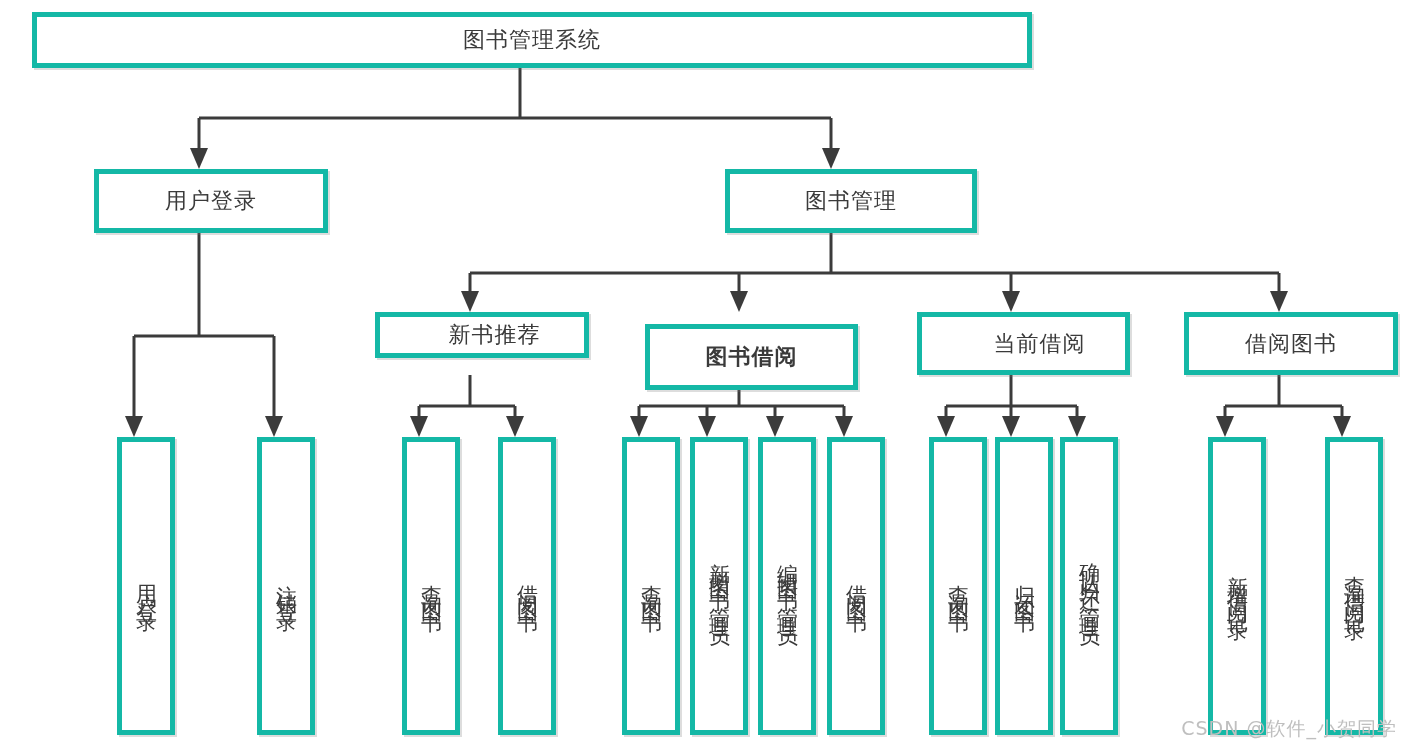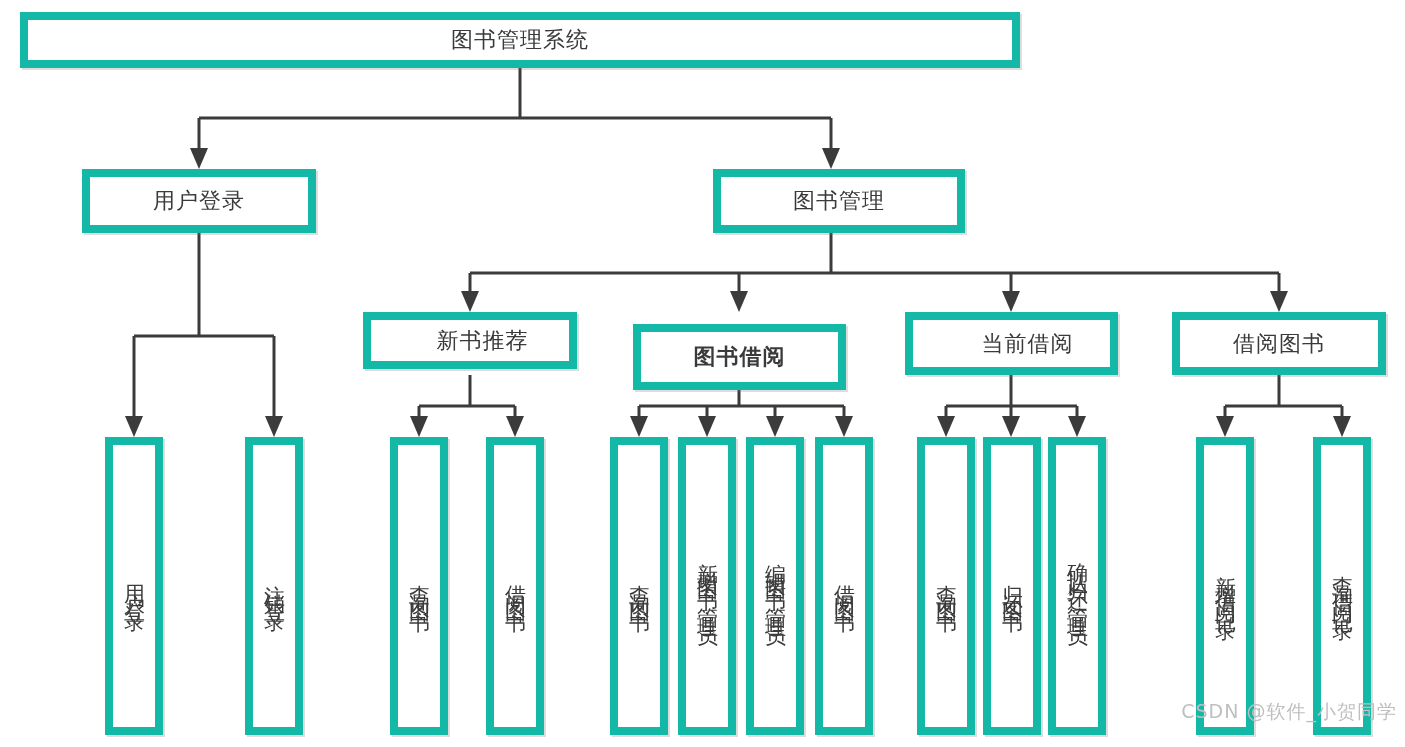--- a/index.html
+++ b/index.html
@@ -14,27 +14,28 @@
   }
   #connectors {
     position: absolute;
     left: 0; top: 0;
     width: 1405px; height: 747px;
     z-index: 1;
   }
   .node {
     position: absolute;
     background: #ffffff;
-    border: 8px solid #14b8a6;
+    border: 5px solid #14b8a6;
     color: #3a3a3a;
     display: flex;
     align-items: center;
     justify-content: center;
     z-index: 2;
     box-shadow: 2px 2px 0 rgba(120,120,120,0.25);
+    margin-left: 12px;
   }
   .node-h {
     font-size: 22px;
     letter-spacing: 1px;
     text-align: center;
   }
   .node-v {
     width: 58px;
     top: 437px;
     height: 298px;
@@ -44,21 +45,21 @@
     text-orientation: mixed;
     font-size: 21px;
     letter-spacing: 9px;
     line-height: 1;
     white-space: nowrap;
     color: #3a3a3a;
   }
   #watermark {
     position: absolute;
     right: 8px;
-    bottom: 22px;
+    bottom: 5px;
     font-size: 19px;
     color: #bfbfbf;
     z-index: 3;
     letter-spacing: 1px;
   }
 </style>
 </head>
 <body>
 
 <div id="canvas">
@@ -134,21 +135,21 @@
       <polygon points="1216,416 1234,416 1225,437"></polygon>
       <polygon points="1333,416 1351,416 1342,437"></polygon>
     </g>
   </svg>
 
   <div class="node node-h" style="left:20px; top:12px; width:1000px; height:56px;">图书管理系统</div>
 
   <div class="node node-h" style="left:82px; top:169px; width:234px; height:64px;">用户登录</div>
   <div class="node node-h" style="left:713px; top:169px; width:252px; height:64px;">图书管理</div>
 
-  <div class="node node-h" style="left:363px; top:312px; width:214px; height:57px;padding-left:25px;">新书推荐</div>
+  <div class="node node-h" style="left:363px; top:312px; width:214px; height:46px;padding-left:25px;">新书推荐</div>
   <div class="node node-h" style="left:633px; top:324px; width:213px; height:66px;font-weight:bold;">图书借阅</div>
   <div class="node node-h" style="left:905px; top:312px; width:213px; height:63px;padding-left:32px;">当前借阅</div>
   <div class="node node-h" style="left:1172px; top:312px; width:214px; height:63px;">借阅图书</div>
 
   <div class="node node-v" style="left:105px;">
     <span class="vtext">用户登录</span>
   </div>
   <div class="node node-v" style="left:245px;">
     <span class="vtext">注销登录</span>
   </div>

